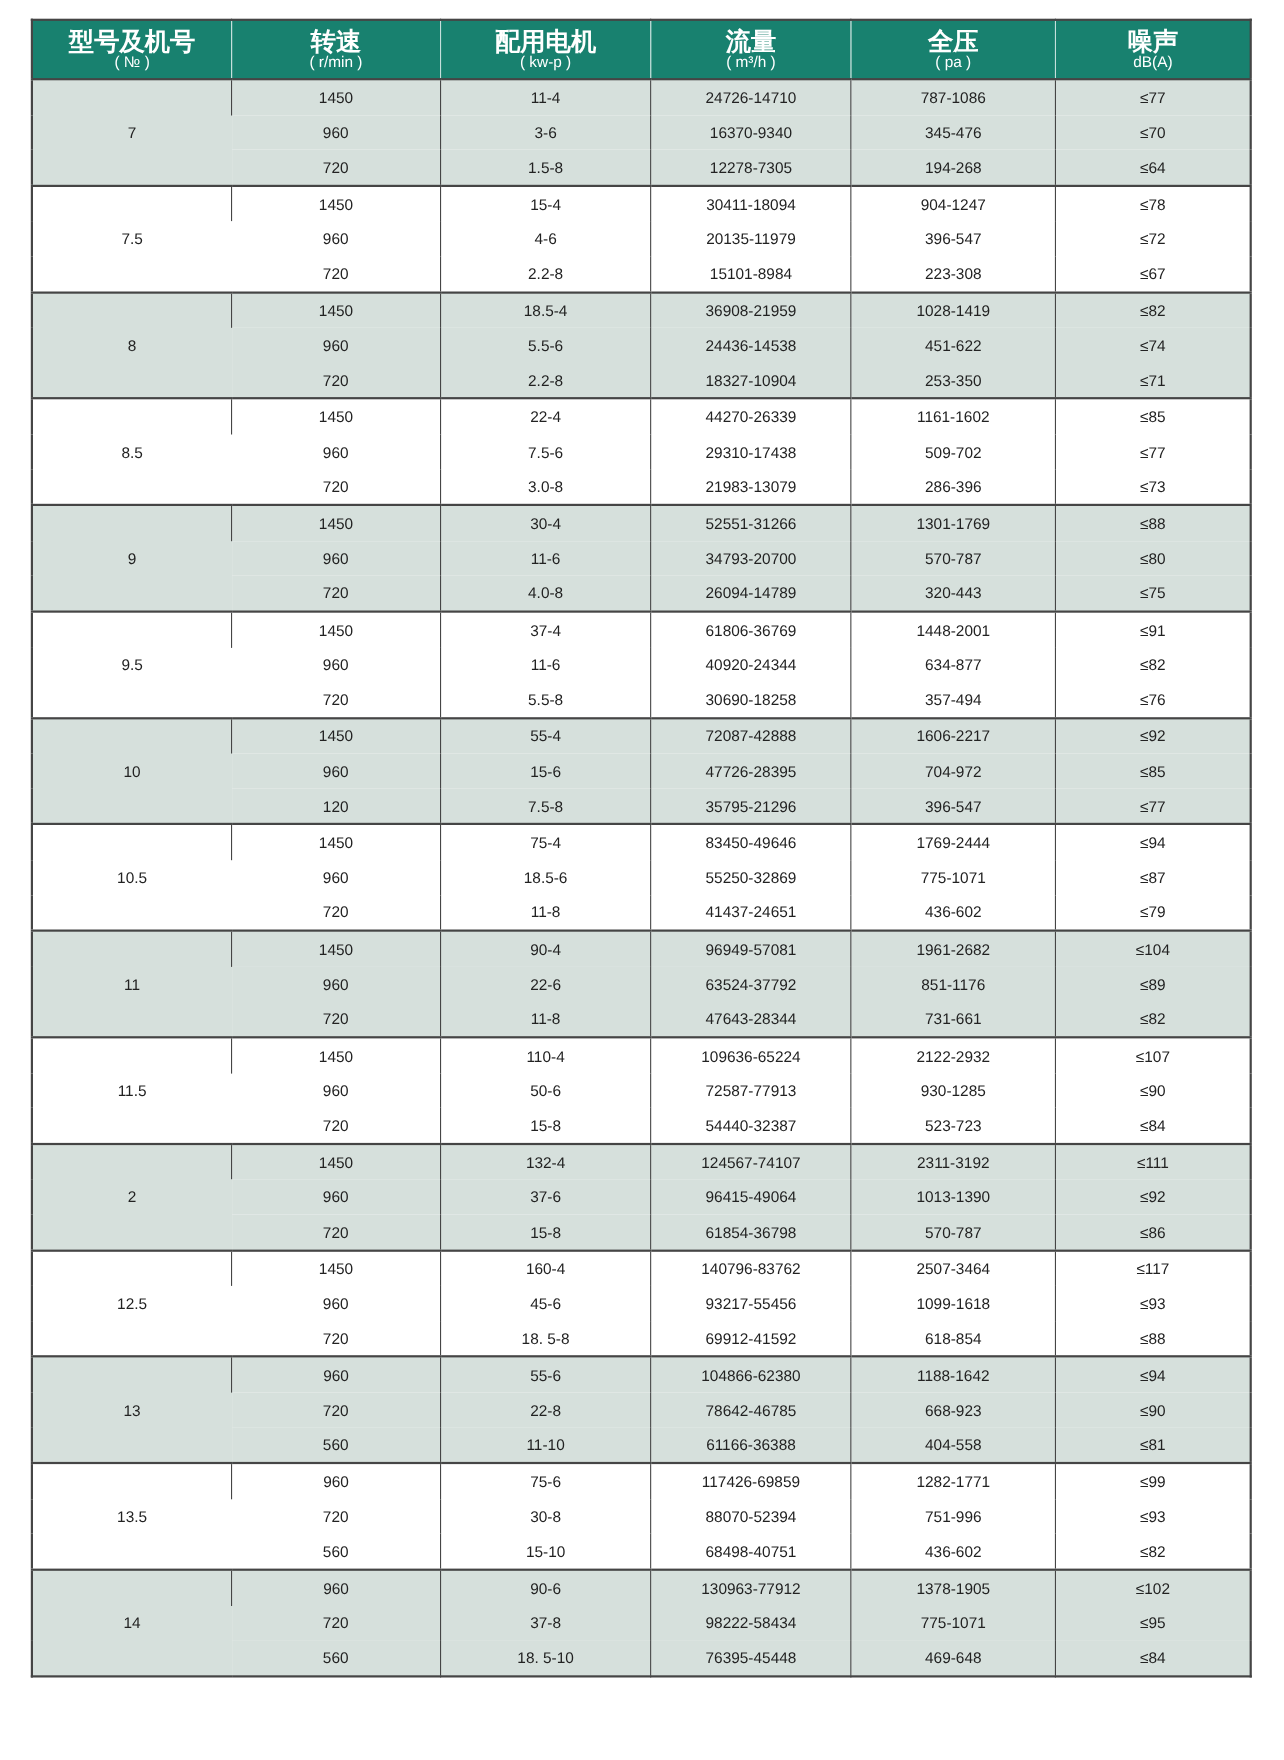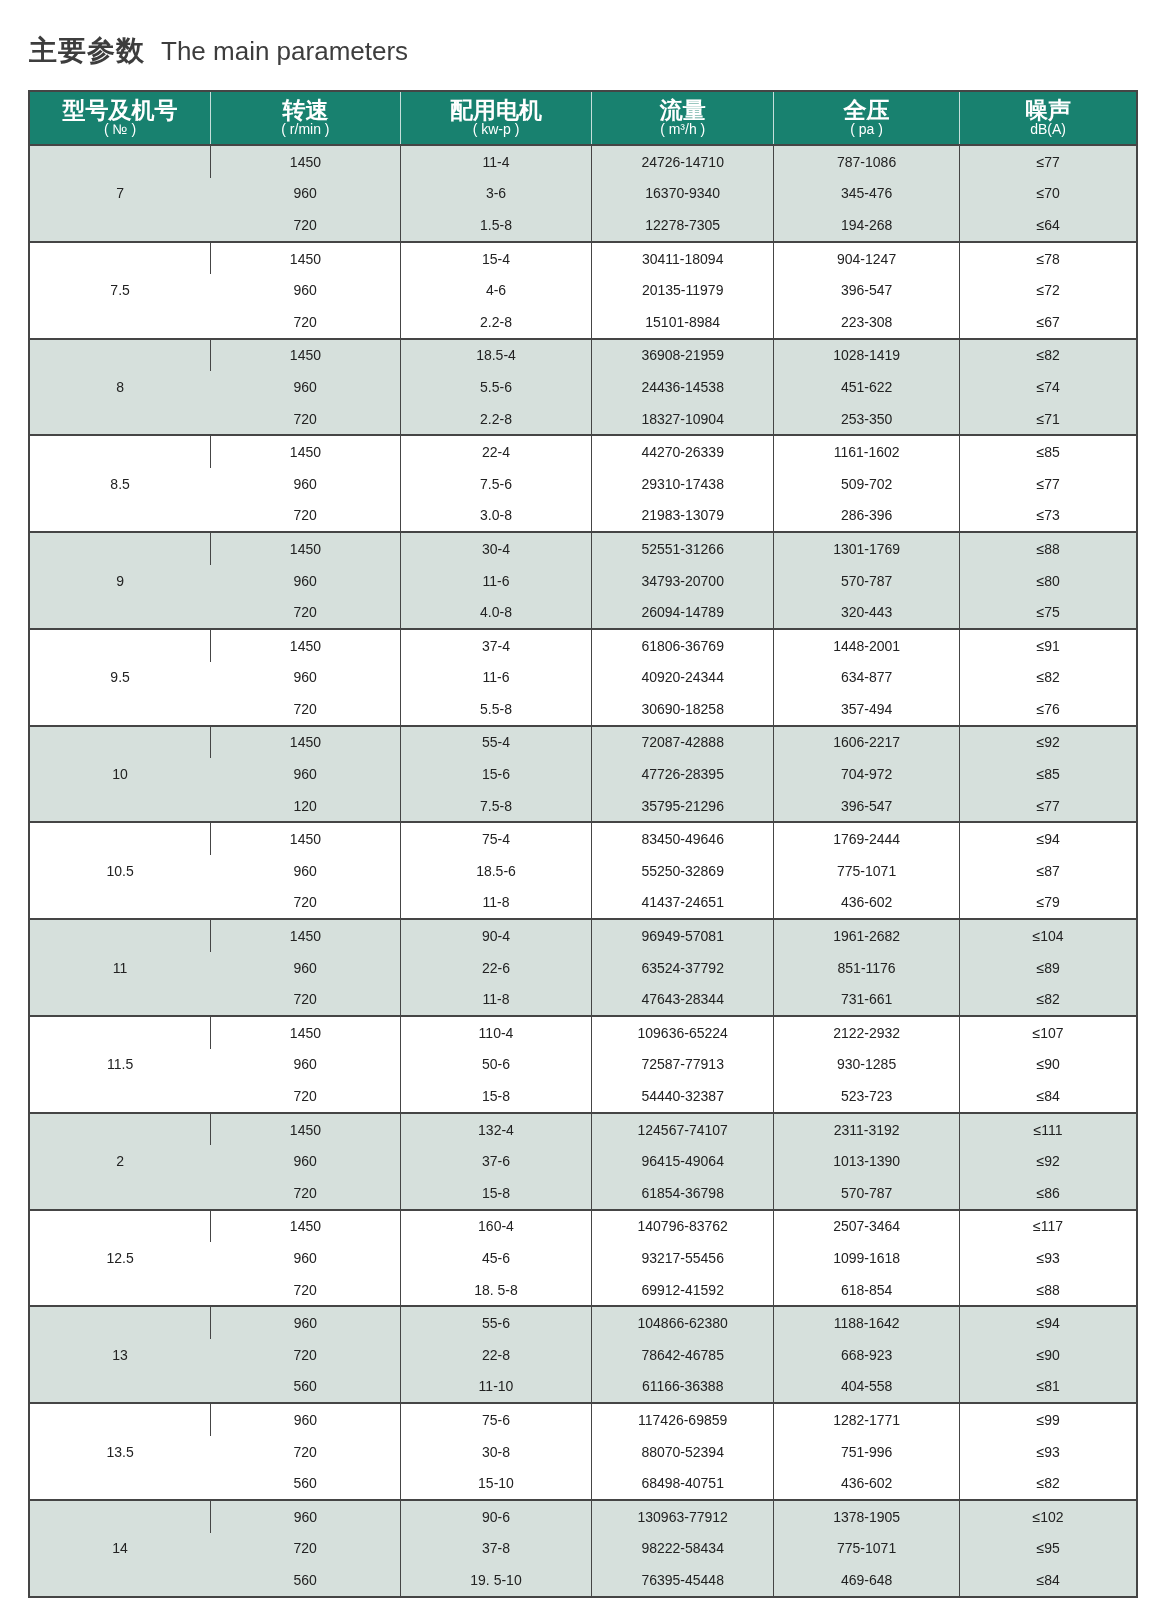--- a/index.html
+++ b/index.html
@@ -72,23 +72,20 @@
   }
   tbody td:first-child { border-left: none; }
   tbody tr.shaded td { background: #D6E0DC; }
   tbody tr.group-start td { border-top: 2px solid #454545; }
 </style>
 </head>
 <body>
 
 <div class="page">
 
-  <div class="title">
-    <span class="zh">主要参数</span><span class="en">The main parameters</span>
-  </div>
 
   <table class="params">
     <colgroup>
       <col style="width:16.4%">
       <col style="width:17.1%">
       <col style="width:17.3%">
       <col style="width:16.4%">
       <col style="width:16.8%">
       <col style="width:16.0%">
     </colgroup>
@@ -439,21 +436,21 @@
         </tr>
         <tr class=" shaded">
           <td>720</td>
           <td>37-8</td>
           <td>98222-58434</td>
           <td>775-1071</td>
           <td>≤95</td>
         </tr>
         <tr class=" shaded">
           <td>560</td>
-          <td>19. 5-10</td>
+          <td>18. 5-10</td>
           <td>76395-45448</td>
           <td>469-648</td>
           <td>≤84</td>
         </tr>
       </tbody>
   </table>
 
 </div>
 
 </body></html>

